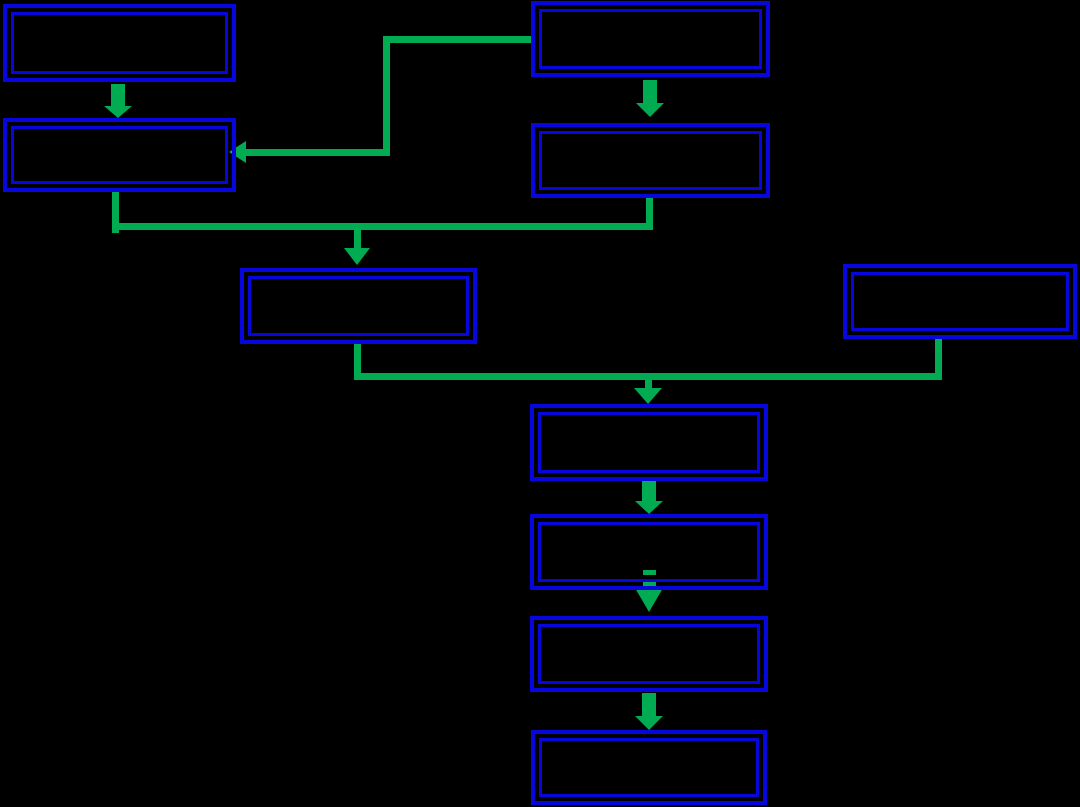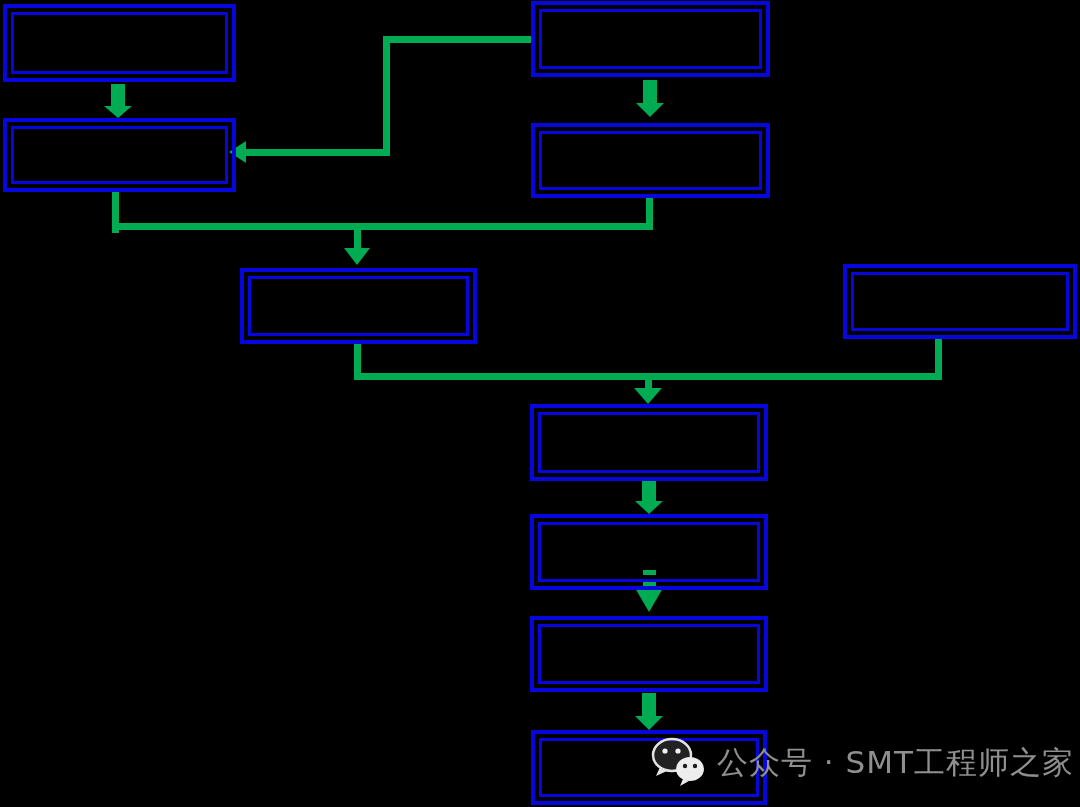--- a/index.html
+++ b/index.html
@@ -111,29 +111,14 @@
   <div class="node n-b"></div>
   <div class="node n-c"></div>
   <div class="node n-d"></div>
   <div class="node n-e"></div>
   <div class="node n-f"></div>
   <div class="node n-g"></div>
   <div class="node n-h"></div>
   <div class="node n-i"></div>
   <div class="node n-j"></div>
 
-  <div class="watermark">
-    <svg width="58" height="54" viewBox="0 0 58 54">
-
-      <ellipse cx="22" cy="19" rx="19" ry="16" fill="#9a9a9a" fill-opacity="0.22" stroke="#e3e3e3" stroke-width="2.5"></ellipse>
-      <path d="M10 31 L6 40 L17 35 Z" fill="#e3e3e3"></path>
-      <circle cx="15" cy="15" r="2.6" fill="#f2f2f2"></circle>
-      <circle cx="28" cy="15" r="2.6" fill="#f2f2f2"></circle>
-
-      <ellipse cx="40" cy="33" rx="14" ry="12" fill="#ededed"></ellipse>
-      <path d="M33 43 L30 50 L39 45 Z" fill="#ededed"></path>
-      <circle cx="35" cy="30" r="2.2" fill="#1d1d1d"></circle>
-      <circle cx="45" cy="30" r="2.2" fill="#1d1d1d"></circle>
-    </svg>
-    <span class="wm-text">公众号 · SMT工程师之家</span>
-  </div>
 
 </div>
 
 </body></html>

